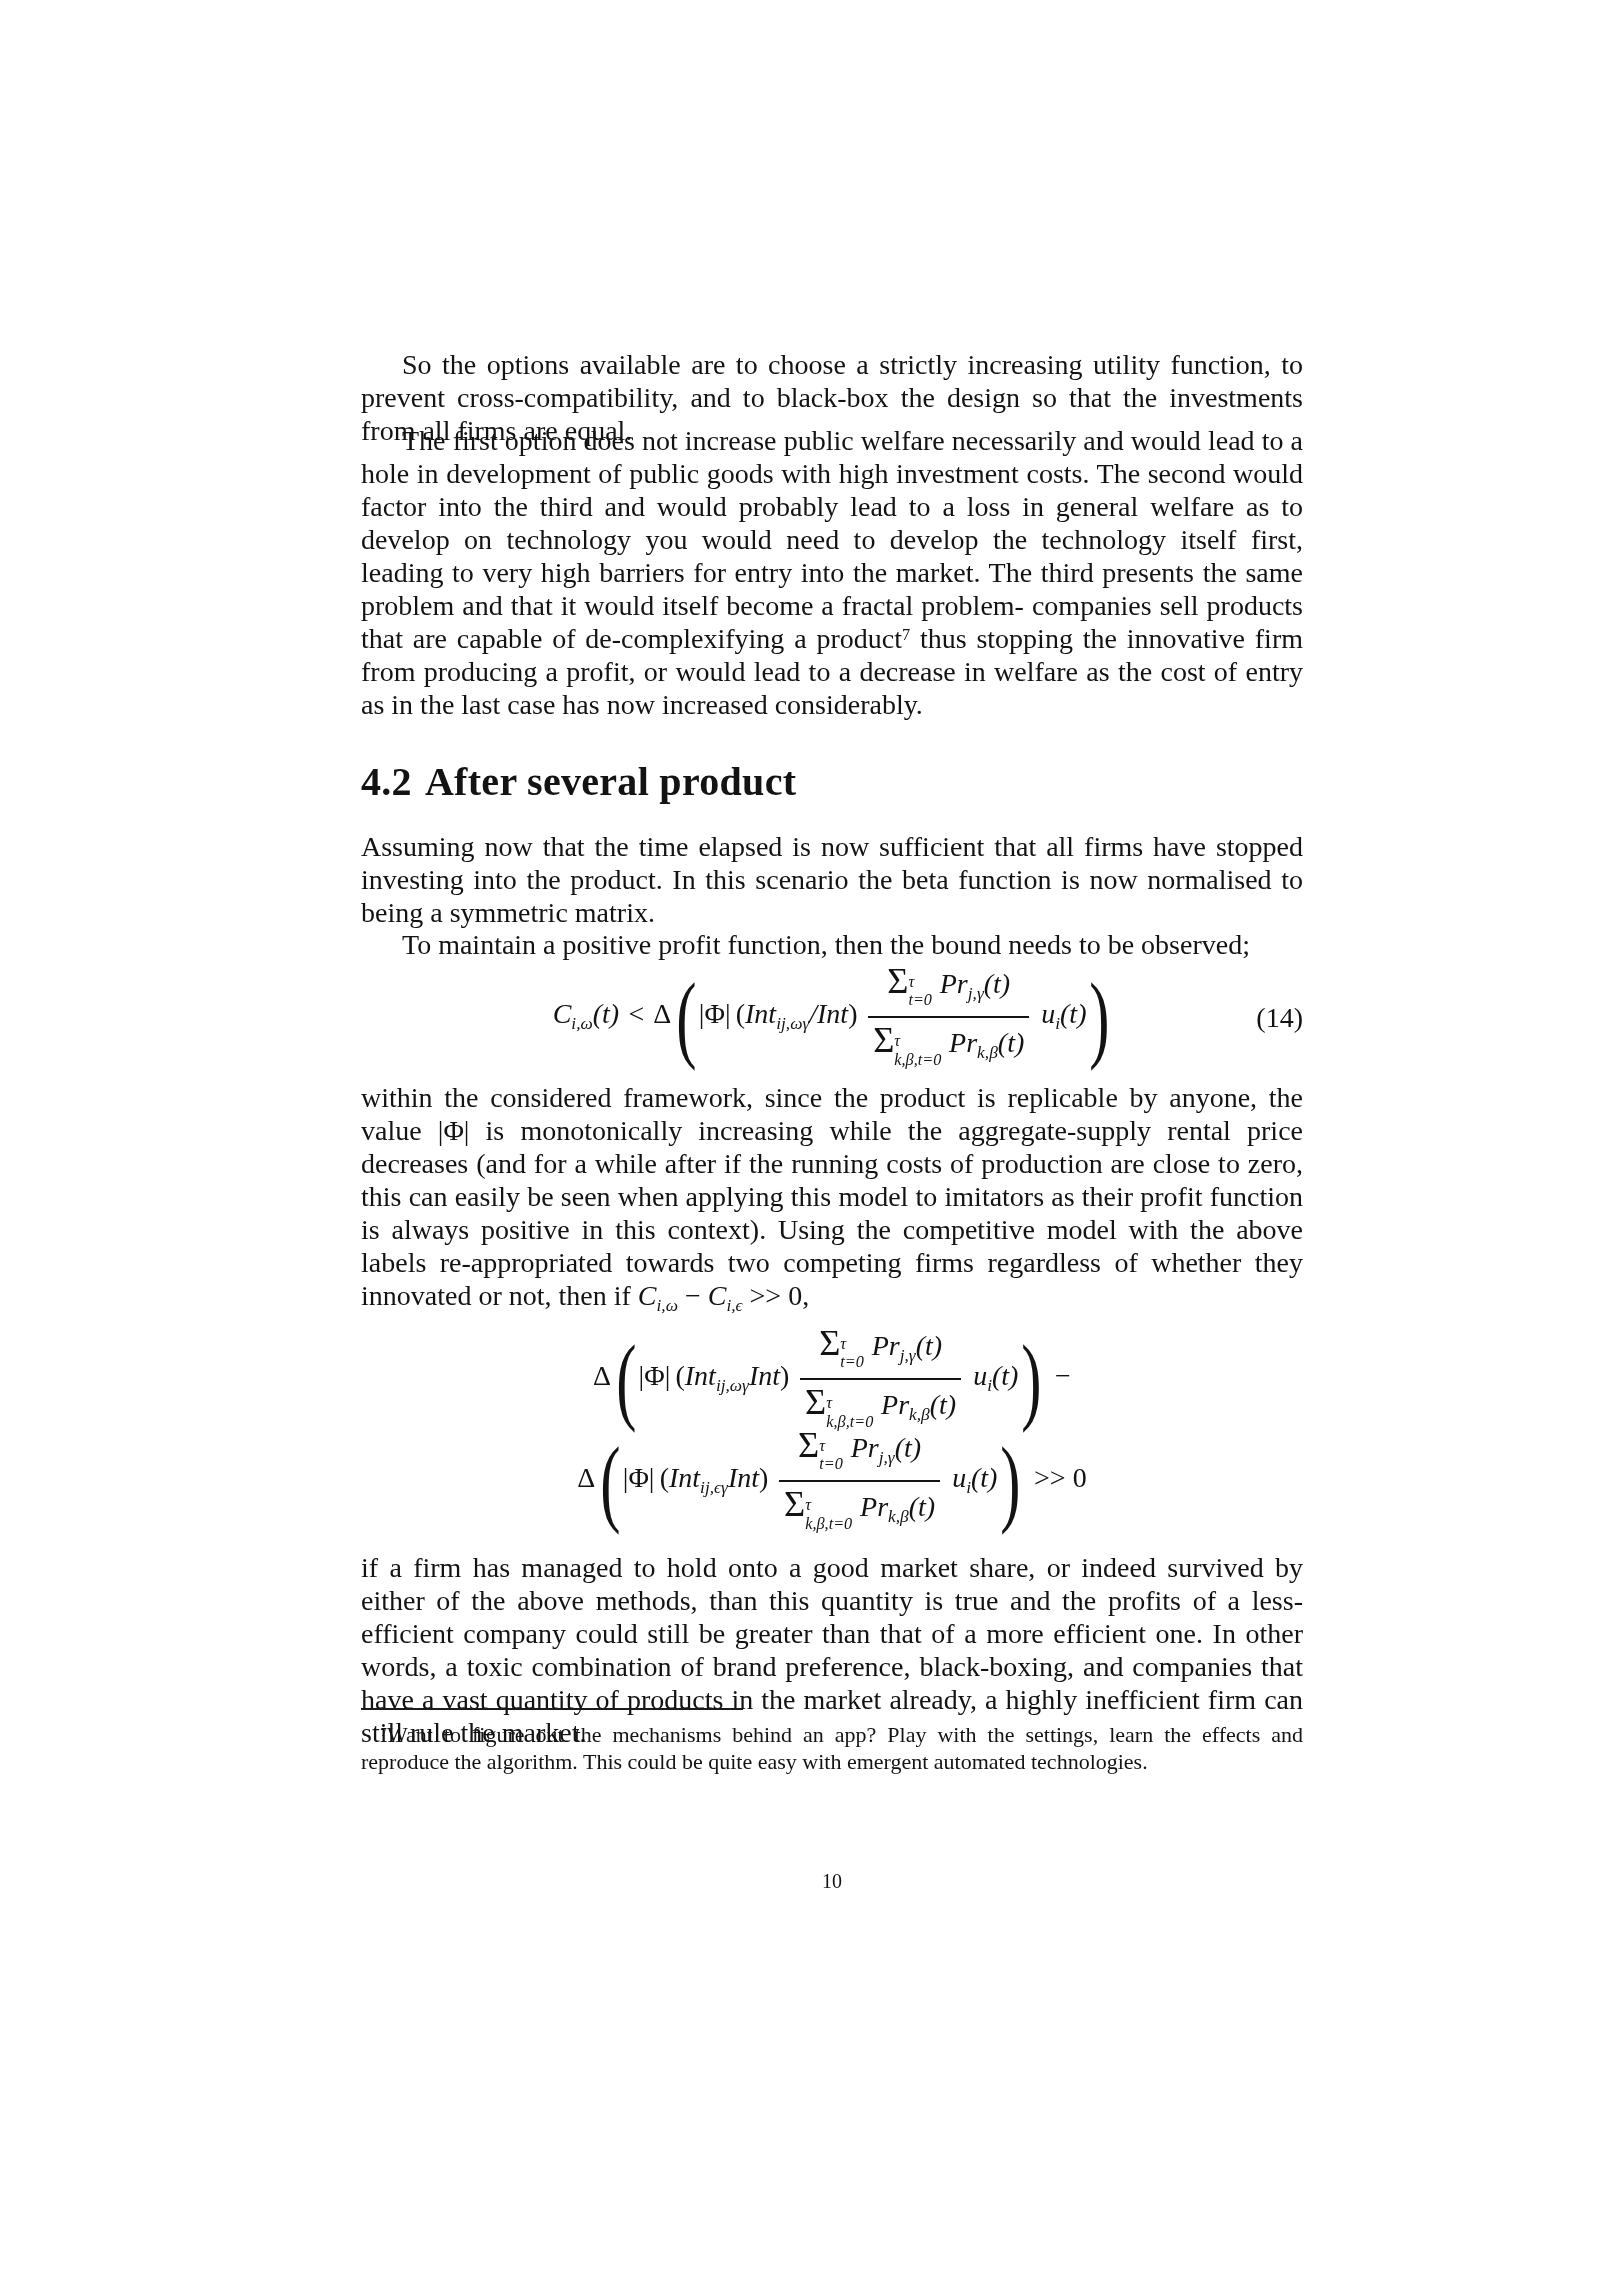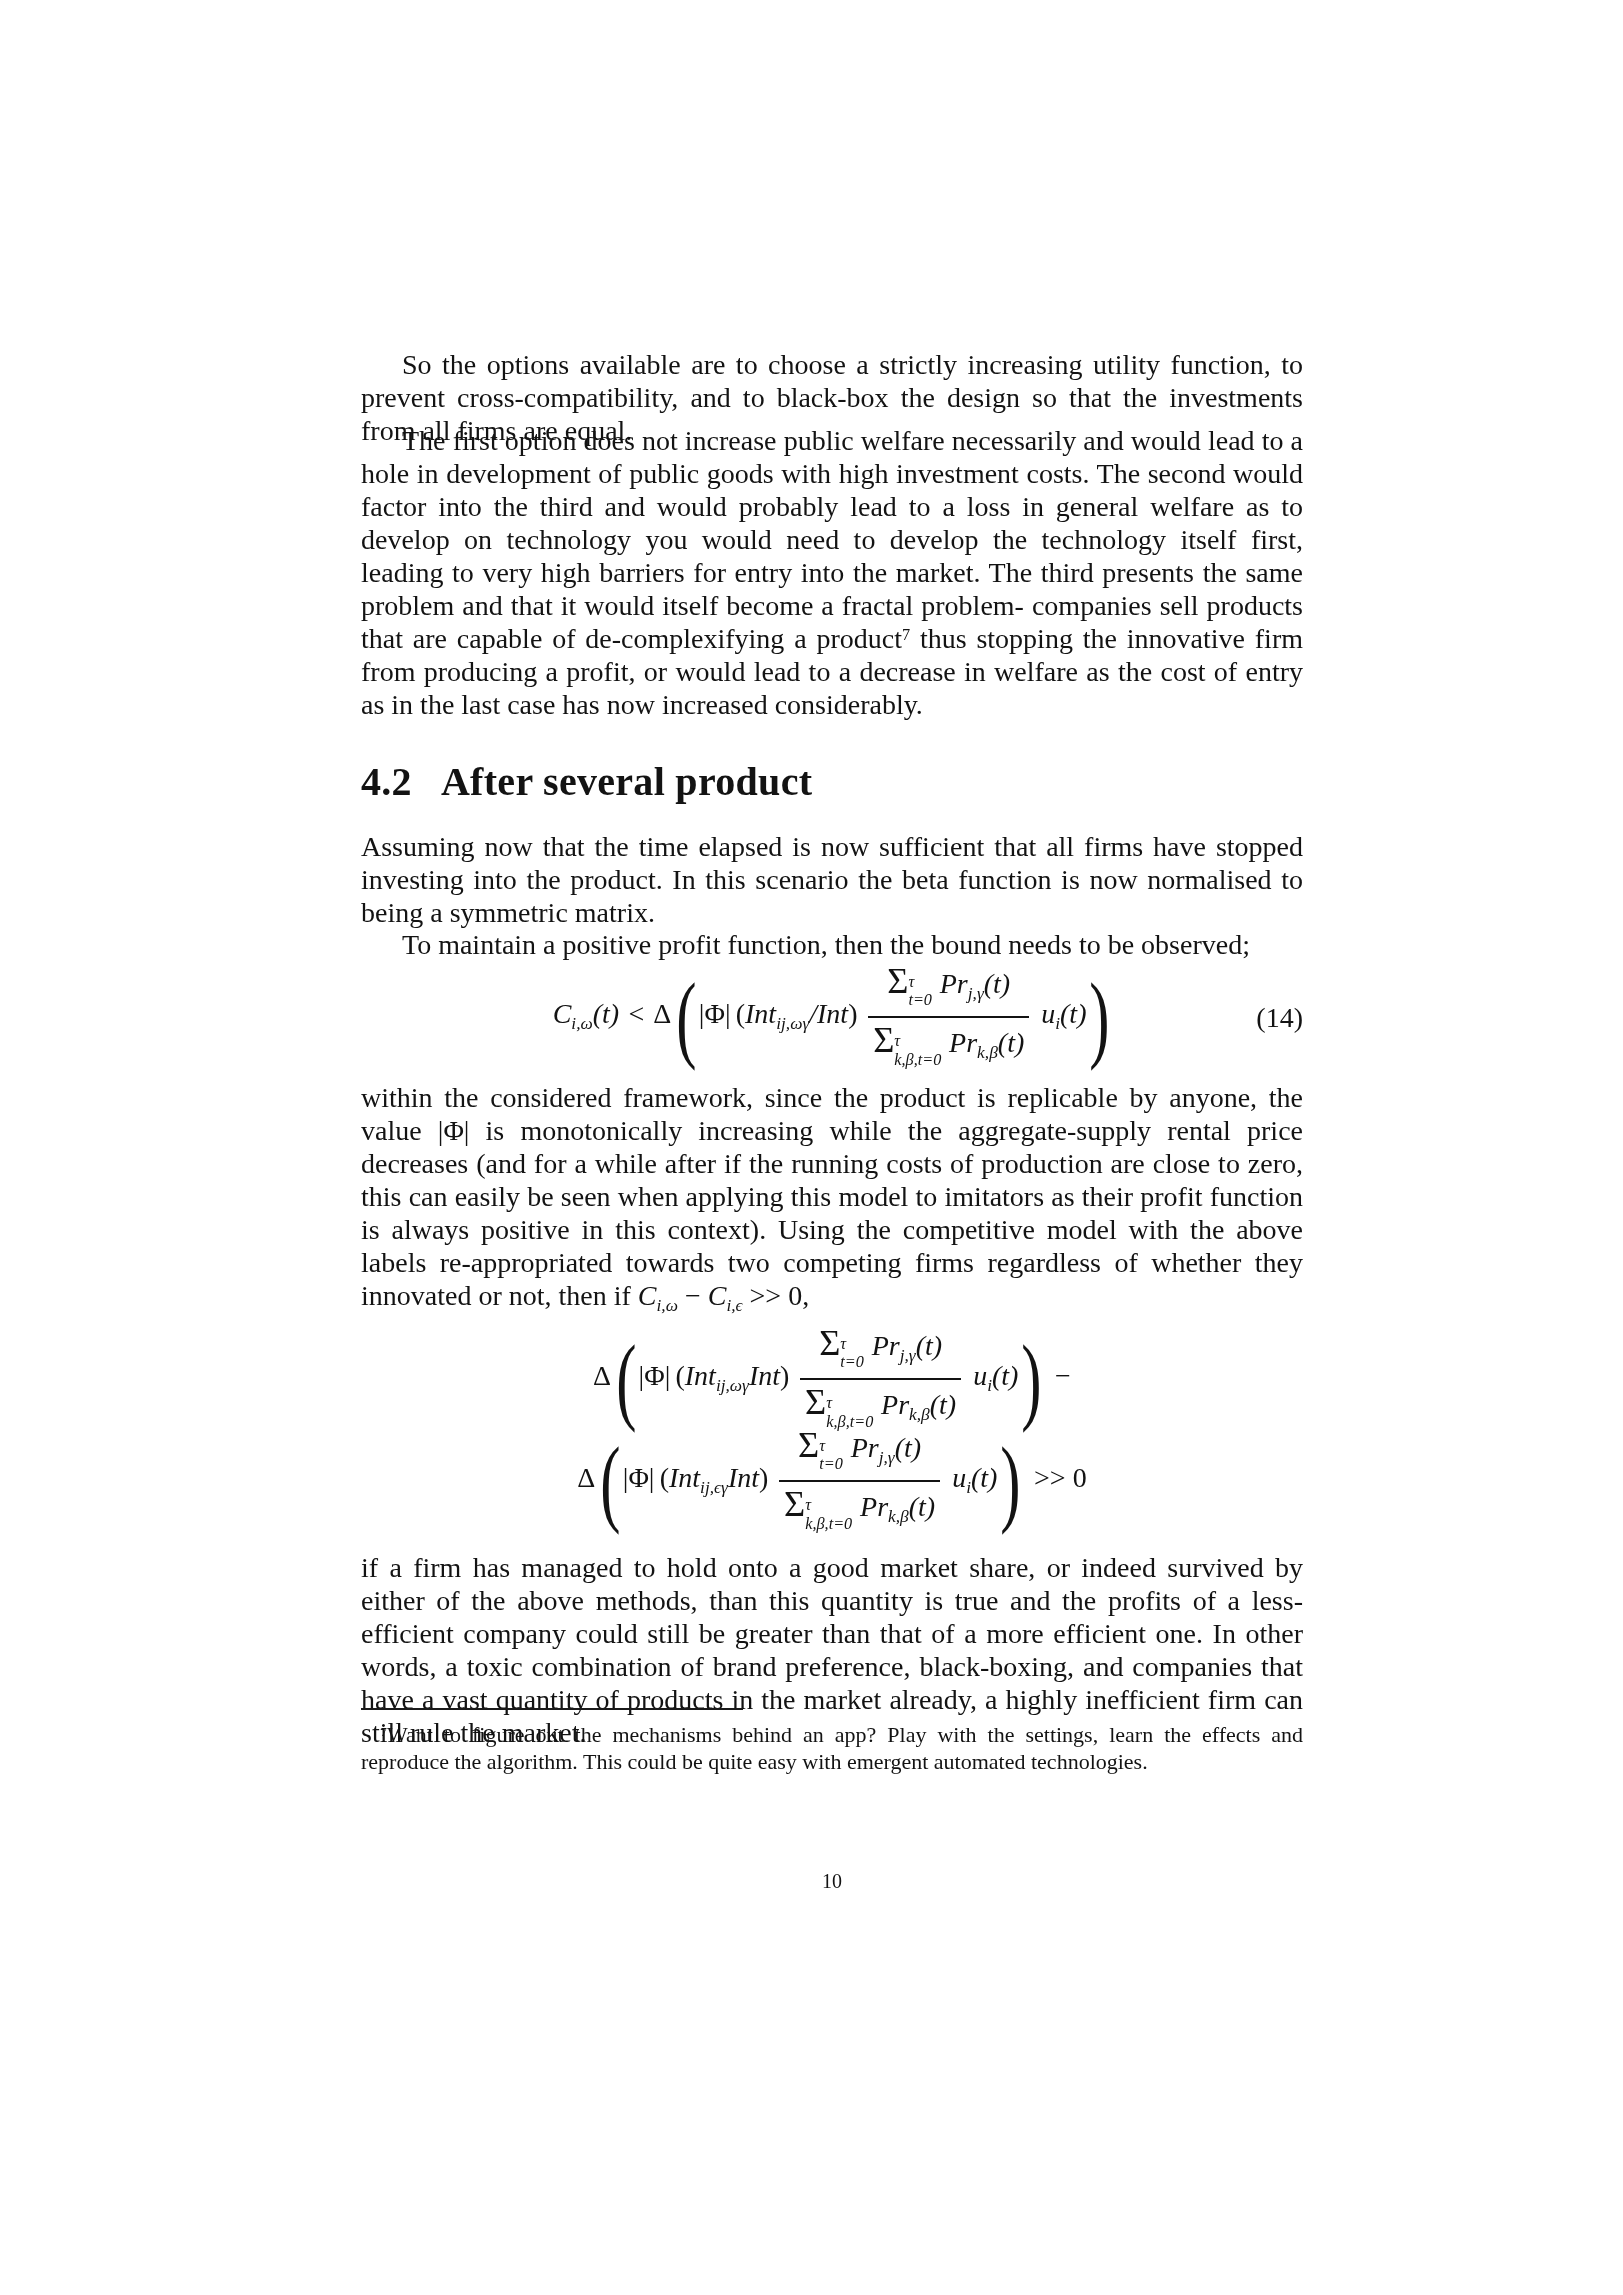--- a/index.html
+++ b/index.html
@@ -29,21 +29,21 @@
   #b-p5 { top:1081px; }
   #b-eqA { top:1327px; }
   #b-eqB { top:1429px; }
   #b-p6 { top:1551px; }
   #b-footnote { top:1708px; }
 
   h2.section {
     margin:0; font-size:40px; line-height:47px; font-weight:bold;
     letter-spacing:0.3px;
   }
-  h2.section .secnum { margin-right:29px; }
+  h2.section .secnum { margin-right:13px; }
 
   
   .equation { position:relative; text-align:center; font-size:28px; line-height:33px; }
   .mi  { font-style:italic; }
   .up  { font-style:normal; }
   sub.msub { font-size:62%; font-style:italic; vertical-align:-0.35em; line-height:0; }
   .rel { font-style:normal; padding:0 9.2px; }
   .delta { font-style:normal; padding-right:2.6px; }
   .absphi { font-style:normal; padding-right:5.2px; }
   .bigp {

